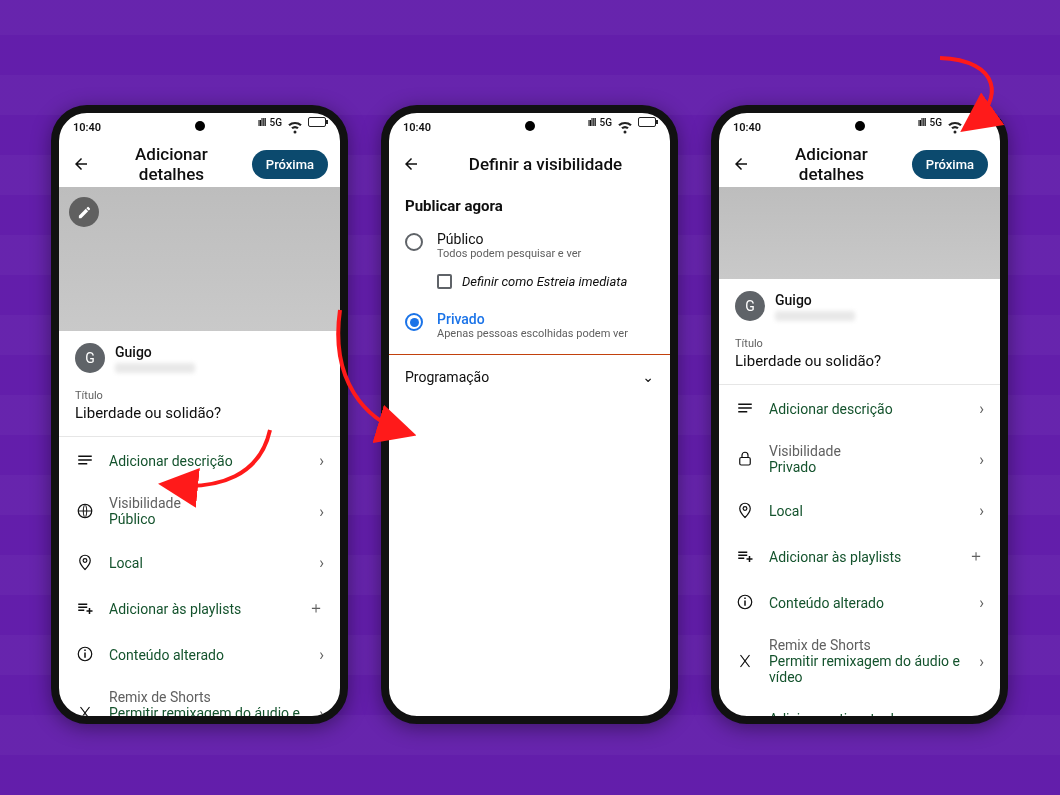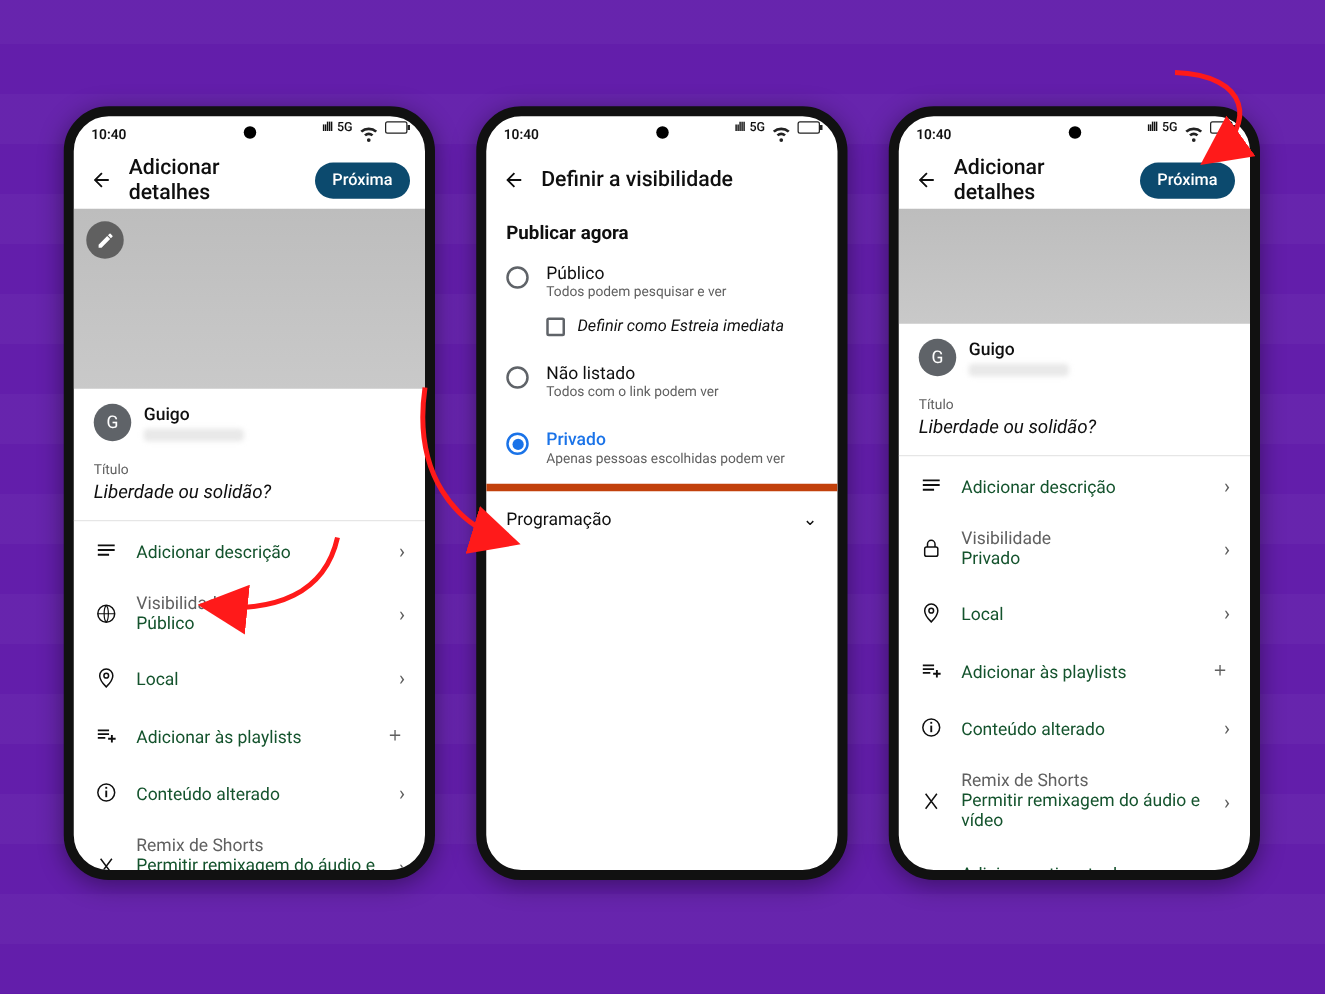--- a/index.html
+++ b/index.html
@@ -25,20 +25,21 @@
   
   .phone {
     position: absolute;
     width: 297px;
     height: 619px;
     border: 8px solid #111;
     border-radius: 36px;
     background: #fff;
     overflow: hidden;
     box-shadow: 0 4px 20px rgba(0,0,0,.4);
+    margin-top: 20px;
   }
   .phone .camera-hole {
     position: absolute;
     top: 8px; left: 50%; transform: translateX(-50%);
     width: 10px; height: 10px; border-radius: 50%;
     background: #000; z-index: 50;
   }
   .statusbar {
     height: 28px; display: flex; justify-content: space-between;
     align-items: center; padding: 0 14px; font-size: 11px; font-weight: 600;
@@ -48,20 +49,21 @@
   .statusbar .batt {
     display:inline-block; width:18px; height:10px; border:1px solid #222;
     border-radius:2px; position:relative;
   }
   .statusbar .batt::after{content:'';position:absolute;right:-3px;top:2px;width:2px;height:4px;background:#222;}
   .statusbar .sig { letter-spacing:-1px; }
 
   .appbar {
     height: 46px; display: flex; align-items: center; gap: 12px;
     padding: 0 12px;
+    text-align: center;
   }
   .appbar .back { width: 20px; height: 20px; display:flex; align-items:center; justify-content:center;}
   .appbar .title { flex: 1; font-size: 17px; color: #0f0f0f; font-weight: 500;}
   .pill-btn {
     background: #0c4a6e; color: #fff; border-radius: 18px;
     padding: 7px 14px; font-size: 13px; font-weight: 500;
   }
 
   .thumb-area {
     position: relative;
@@ -77,21 +79,21 @@
   .thumb-area.small3 { height: 92px; }
 
   .channel-row { display:flex; align-items:center; gap:10px; padding: 12px 16px; }
   .avatar { width:30px; height:30px; border-radius:50%; background:#5f6368; color:#fff;
     display:flex;align-items:center;justify-content:center; font-size:14px;}
   .channel-name { font-size: 14px; color:#0f0f0f; font-weight:500; }
   .channel-blur { width:80px; height:10px; background:#e8e8e8; border-radius:3px; filter: blur(2px); margin-top:3px;}
 
   .title-block { padding: 4px 16px 14px; }
   .title-block .label { font-size: 11px; color: #606060; margin-bottom:2px;}
-  .title-block .value { font-size: 15px; color:#0f0f0f;font-style:italic; }
+  .title-block .value { font-size: 15px; color:#0f0f0f; }
 
   .divider { height:1px; background:#e6e6e6; }
 
   .setting-list { }
   .setting-row {
     display:flex; align-items:center; gap: 14px;
     padding: 12px 16px; min-height: 46px;
   }
   .setting-row .icon { width:20px; height:20px; color:#0f0f0f; flex-shrink:0; display:flex;align-items:center;justify-content:center;}
   .setting-row .text { flex:1; }
@@ -106,21 +108,21 @@
     width:18px; height:18px; border:2px solid #5f6368; border-radius:50%; margin-top:2px;
     display:flex;align-items:center;justify-content:center; flex-shrink:0;
   }
   .radio-outer.selected { border-color:#1a73e8; }
   .radio-outer.selected::after{content:'';width:9px;height:9px;border-radius:50%;background:#1a73e8;}
   .radio-text .main { font-size:14px; color:#0f0f0f; }
   .radio-text .main.selected { color:#1a73e8; font-weight:500;}
   .radio-text .sub { font-size:11px; color:#606060; }
   .checkbox-row { display:flex; gap:10px; padding: 6px 16px 6px 48px; align-items:center; font-size:13px; color:#0f0f0f;font-style:italic;}
   .checkbox-box { width:15px; height:15px; border:2px solid #5f6368; border-radius:2px;}
-  .programacao { display:flex; justify-content:space-between; align-items:center; padding: 14px 16px; font-size:14px; color:#0f0f0f; border-top:6px solid #c2410c; margin-top:6px;}
+  .programacao { display:flex; justify-content:space-between; align-items:center; padding: 14px 16px; font-size:14px; color:#0f0f0f; border-top:1px solid #c2410c; margin-top:6px;}
 
   
   .arrow-svg { position:absolute; pointer-events:none; }
 
   svg.ic { width:18px; height:18px; }
 </style>
 </head>
 <body>
 
 <div class="bgpattern"></div>
@@ -266,27 +268,20 @@
     <div class="radio-text">
       <div class="main">Público</div>
       <div class="sub">Todos podem pesquisar e ver</div>
     </div>
   </div>
   <div class="checkbox-row">
     <span class="checkbox-box"></span>
     <span>Definir como Estreia imediata</span>
   </div>
 
-  <div class="radio-row" style="margin-top:8px;">
-    <span class="radio-outer"></span>
-    <div class="radio-text">
-      <div class="main">Não listado</div>
-      <div class="sub">Todos com o link podem ver</div>
-    </div>
-  </div>
 
   <div class="radio-row" style="margin-top:8px;">
     <span class="radio-outer selected"></span>
     <div class="radio-text">
       <div class="main selected">Privado</div>
       <div class="sub">Apenas pessoas escolhidas podem ver</div>
     </div>
   </div>
 
   <div class="programacao">

